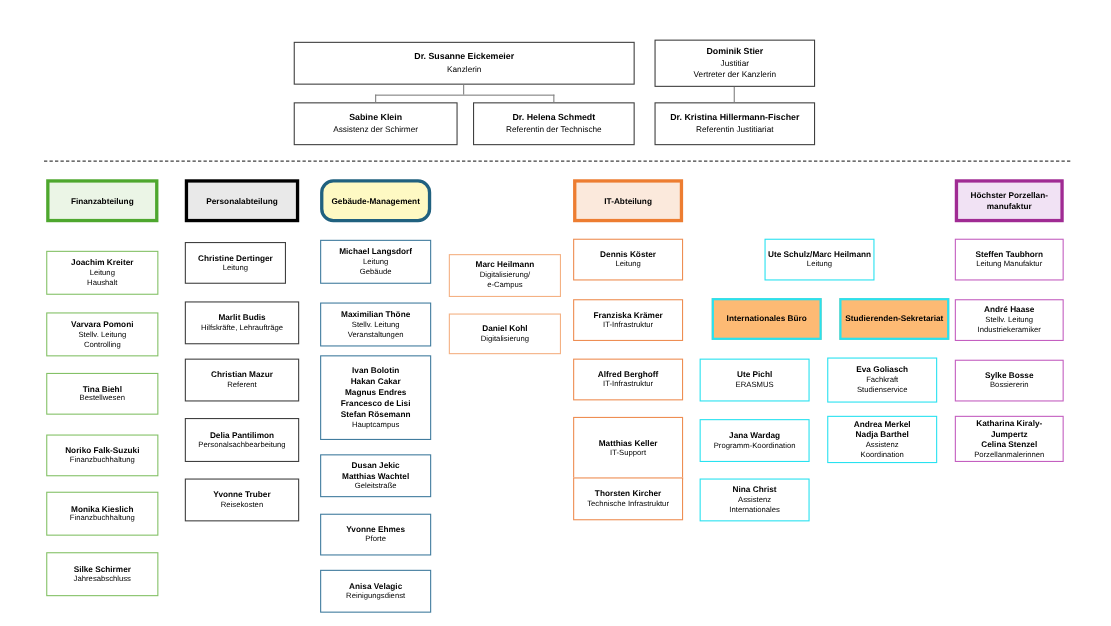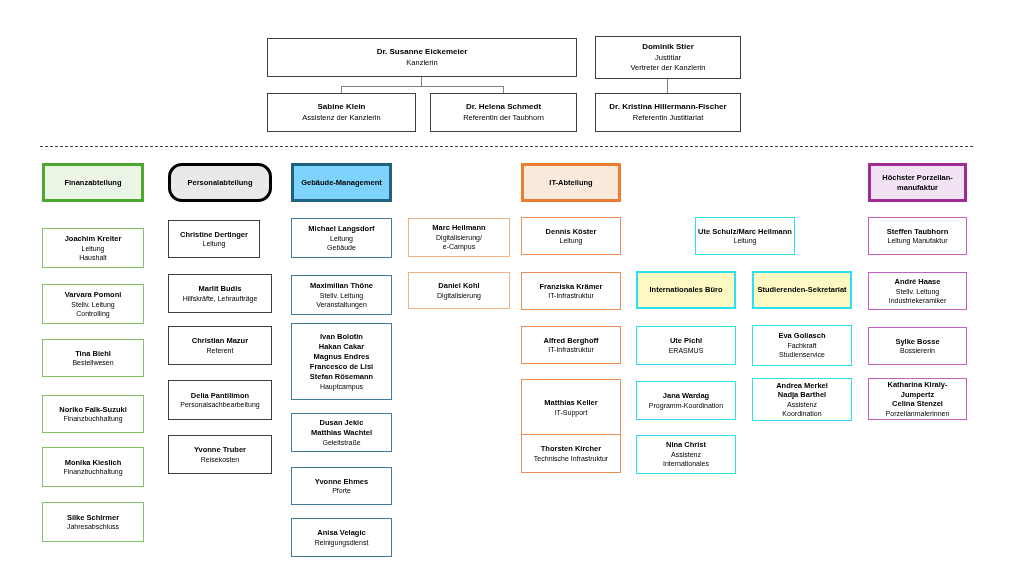--- a/index.html
+++ b/index.html
@@ -15,30 +15,30 @@
   .nm{font-weight:bold;font-size:7.5px;line-height:1.32;white-space:pre-line;}
   .rl{font-size:7px;line-height:1.3;white-space:pre-line;}
   .top .nm{font-size:8px;}
   .top .rl{font-size:7.5px;}
   .top{border:1px solid #404040;}
   .hdr{border-width:3px;border-style:solid;}
   .hdr .nm{font-size:7.5px;}
   
   .hdr-fin{border-color:#4ea72e;background:#ebf5e6;}
   .m-fin{border:1.5px solid #84c167;margin-top:12px;}
-  .hdr-per{border-color:#000000;background:#e9e9e9;border-radius:14px;}
+  .hdr-per{border-color:#000000;background:#e9e9e9;}
   .m-per{border:1.5px solid #404040;}
-  .hdr-geb{border-color:#20617f;background:#7dd3fc;}
+  .hdr-geb{border-color:#20617f;background:#fef9c3;border-radius:12px;}
   .m-geb{border:1.5px solid #417c9e;}
-  .m-dig{border:1.5px solid #f4b183;}
+  .m-dig{border:1.5px solid #f4b183;margin-top:13px;}
   .hdr-it{border-color:#ed7d31;background:#fbe9dc;}
   .m-it{border:1.5px solid #ee8e53;text-align:center;}
   .hdr-stu{border-color:#00dff2;background:#d8eff9;}
   .m-stu{border:1.5px solid #28e2f0;}
-  .sub-stu{border:2px solid #28e2f0;background:#fef9c3;}
+  .sub-stu{border:2px solid #28e2f0;background:#fdba74;margin-left:11px;}
   .hdr-por{border-color:#a02b93;background:#f1e2f4;}
   .m-por{border:1.5px solid #c45fc0;}
   
   .line{position:absolute;background:#808080;}
   .dashed{
     position:absolute;left:40px;top:146px;width:933px;height:0;
     border-top:1.5px dashed #404040;
   }
 </style>
 </head>
@@ -50,25 +50,25 @@
     <div class="nm">Dr. Susanne Eickemeier</div>
     <div class="rl">Kanzlerin</div>
   </div>
   <div class="box top" style="left:595px;top:36px;width:146px;height:43px">
     <div class="nm">Dominik Stier</div>
     <div class="rl">Justitiar
 Vertreter der Kanzlerin</div>
   </div>
   <div class="box top" style="left:267px;top:93px;width:149px;height:39px">
     <div class="nm">Sabine Klein</div>
-    <div class="rl">Assistenz der Kanzlerin</div>
+    <div class="rl">Assistenz der Schirmer</div>
   </div>
   <div class="box top" style="left:430px;top:93px;width:147px;height:39px">
     <div class="nm">Dr. Helena Schmedt</div>
-    <div class="rl">Referentin der Taubhorn</div>
+    <div class="rl">Referentin der Technische</div>
   </div>
   <div class="box top" style="left:595px;top:93px;width:146px;height:39px">
     <div class="nm">Dr. Kristina Hillermann-Fischer</div>
     <div class="rl">Referentin Justitiariat</div>
   </div>
 
   <div class="line" style="left:421px;top:77px;width:1px;height:9px"></div>
   <div class="line" style="left:341px;top:86px;width:163px;height:1px"></div>
   <div class="line" style="left:341px;top:86px;width:1px;height:7px"></div>
   <div class="line" style="left:503px;top:86px;width:1px;height:7px"></div>

